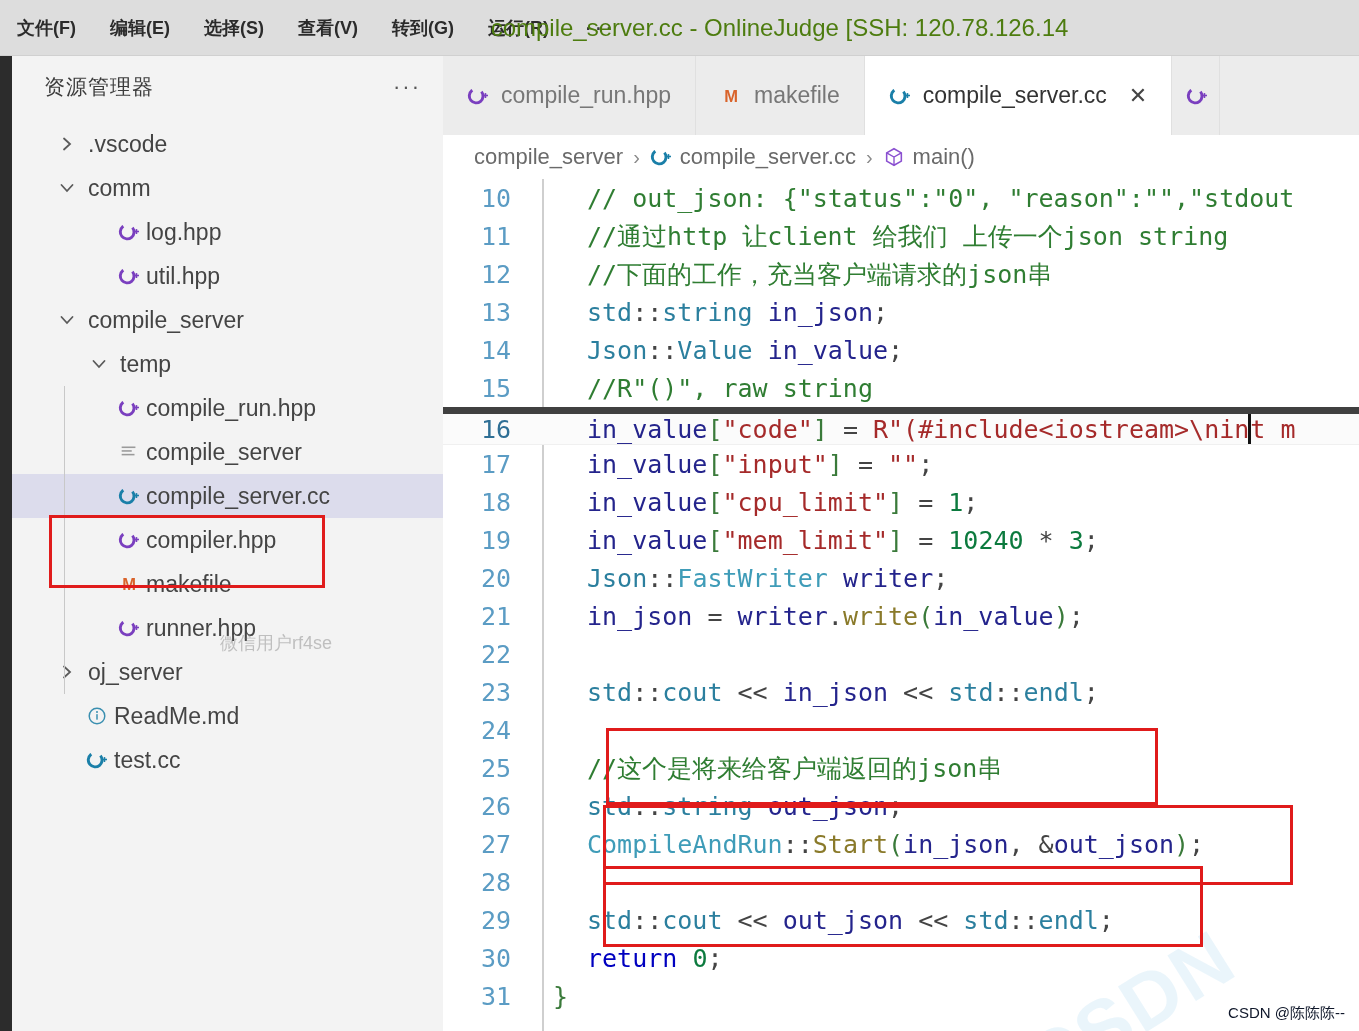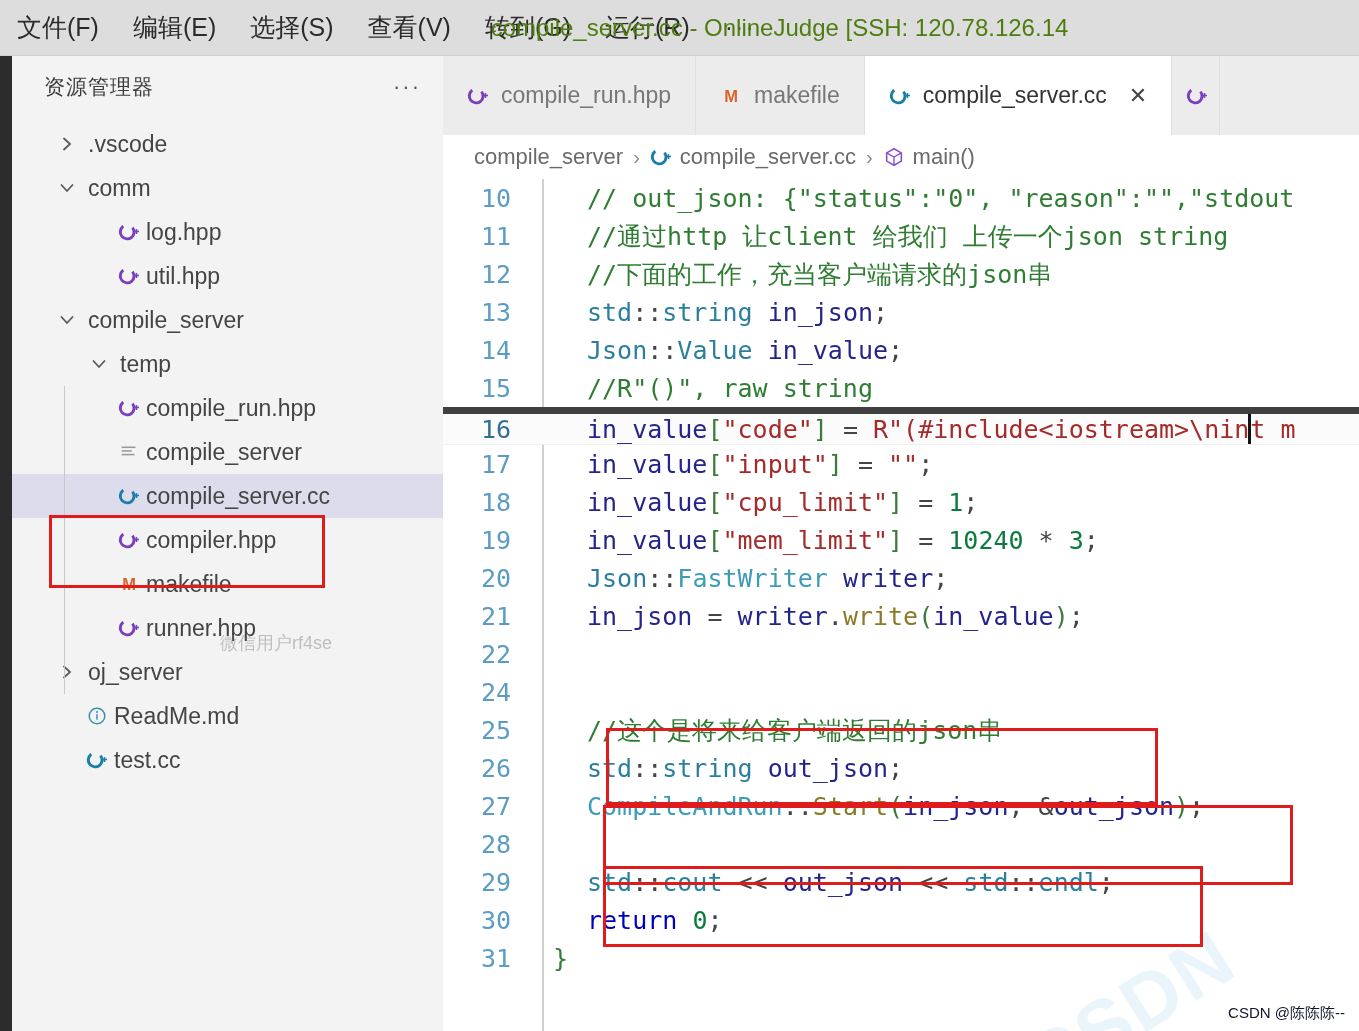--- a/index.html
+++ b/index.html
@@ -12,22 +12,23 @@
   #app { position: relative; width: 1359px; height: 1031px; background: #f3f3f3; }
 
   
   .titlebar {
     position: absolute; left: 0; top: 0; width: 1359px; height: 56px;
     background: #dddddd; display: flex; align-items: center;
     border-bottom: 1px solid #d0d0d0;
   }
   .menu-strip { display: flex; align-items: center; padding-left: 0px; }
   .menu-item {
-    font-size: 25px; color: #2b2b2b; padding: 0 17px; white-space: nowrap;
+    font-size: 18px; color: #2b2b2b; padding: 0 17px; white-space: nowrap;
     letter-spacing: 0px;
+    font-weight: bold;
   }
   .menu-dots { font-size: 25px; color: #3a3a3a; padding: 0 18px; letter-spacing: 2px; }
   .win-title {
     position: absolute; left: 0; right: 0; text-align: center;
     font-size: 24px; color: #4d7c0f; white-space: nowrap;
     pointer-events: none; padding-left: 200px;
   }
 
   
   .activity-strip {
@@ -421,20 +422,21 @@
           <div class="code-row"><div class="lno">13</div><div class="code-text"><span class="t-ns">std</span><span class="t-op">::</span><span class="t-ns">string</span><span class="t-plain"> </span><span class="t-var">in_json</span><span class="t-op">;</span></div></div>
           <div class="code-row"><div class="lno">14</div><div class="code-text"><span class="t-ns">Json</span><span class="t-op">::</span><span class="t-ns">Value</span><span class="t-plain"> </span><span class="t-var">in_value</span><span class="t-op">;</span></div></div>
           <div class="code-row"><div class="lno">15</div><div class="code-text"><span class="t-cmt">//R"()", raw string</span></div></div>
           <div class="code-row cur"><div class="lno active">16</div><div class="code-text"><span class="t-var">in_value</span><span class="t-pun">[</span><span class="t-str">"code"</span><span class="t-pun">]</span><span class="t-op"> = </span><span class="t-str">R"(#include&lt;iostream&gt;\nin</span><span class="cursor"></span><span class="t-str">t m</span></div></div>
           <div class="code-row"><div class="lno">17</div><div class="code-text"><span class="t-var">in_value</span><span class="t-pun">[</span><span class="t-str">"input"</span><span class="t-pun">]</span><span class="t-op"> = </span><span class="t-str">""</span><span class="t-op">;</span></div></div>
           <div class="code-row"><div class="lno">18</div><div class="code-text"><span class="t-var">in_value</span><span class="t-pun">[</span><span class="t-str">"cpu_limit"</span><span class="t-pun">]</span><span class="t-op"> = </span><span class="t-num">1</span><span class="t-op">;</span></div></div>
           <div class="code-row"><div class="lno">19</div><div class="code-text"><span class="t-var">in_value</span><span class="t-pun">[</span><span class="t-str">"mem_limit"</span><span class="t-pun">]</span><span class="t-op"> = </span><span class="t-num">10240</span><span class="t-op"> * </span><span class="t-num">3</span><span class="t-op">;</span></div></div>
           <div class="code-row"><div class="lno">20</div><div class="code-text"><span class="t-ns">Json</span><span class="t-op">::</span><span class="t-cls">FastWriter</span><span class="t-plain"> </span><span class="t-var">writer</span><span class="t-op">;</span></div></div>
           <div class="code-row"><div class="lno">21</div><div class="code-text"><span class="t-var">in_json</span><span class="t-op"> = </span><span class="t-var">writer</span><span class="t-op">.</span><span class="t-fn">write</span><span class="t-pun">(</span><span class="t-var">in_value</span><span class="t-pun">)</span><span class="t-op">;</span></div></div>
           <div class="code-row"><div class="lno">22</div><div class="code-text"></div></div>
+          <div class="code-row"><div class="lno">23</div><div class="code-text"><span class="t-ns">std</span><span class="t-op">::</span><span class="t-ns">cout</span><span class="t-op"> &lt;&lt; </span><span class="t-var">in_json</span><span class="t-op"> &lt;&lt; </span><span class="t-ns">std</span><span class="t-op">::</span><span class="t-ns">endl</span><span class="t-op">;</span></div></div>
           <div class="code-row"><div class="lno">24</div><div class="code-text"></div></div>
           <div class="code-row"><div class="lno">25</div><div class="code-text"><span class="t-cmt">//这个是将来给客户端返回的json串</span></div></div>
           <div class="code-row"><div class="lno">26</div><div class="code-text"><span class="t-ns">std</span><span class="t-op">::</span><span class="t-ns">string</span><span class="t-plain"> </span><span class="t-var">out_json</span><span class="t-op">;</span></div></div>
           <div class="code-row"><div class="lno">27</div><div class="code-text"><span class="t-cls">CompileAndRun</span><span class="t-op">::</span><span class="t-fn">Start</span><span class="t-pun">(</span><span class="t-var">in_json</span><span class="t-op">, &amp;</span><span class="t-var">out_json</span><span class="t-pun">)</span><span class="t-op">;</span></div></div>
           <div class="code-row"><div class="lno">28</div><div class="code-text"></div></div>
           <div class="code-row"><div class="lno">29</div><div class="code-text"><span class="t-ns">std</span><span class="t-op">::</span><span class="t-ns">cout</span><span class="t-op"> &lt;&lt; </span><span class="t-var">out_json</span><span class="t-op"> &lt;&lt; </span><span class="t-ns">std</span><span class="t-op">::</span><span class="t-ns">endl</span><span class="t-op">;</span></div></div>
           <div class="code-row"><div class="lno">30</div><div class="code-text"><span class="t-kw">return</span><span class="t-plain"> </span><span class="t-num">0</span><span class="t-op">;</span></div></div>
           <div class="code-row"><div class="lno">31</div><div class="code-text" style="padding-left: 24px;"><span class="t-pun">}</span></div></div>
         </div>
     </div>

